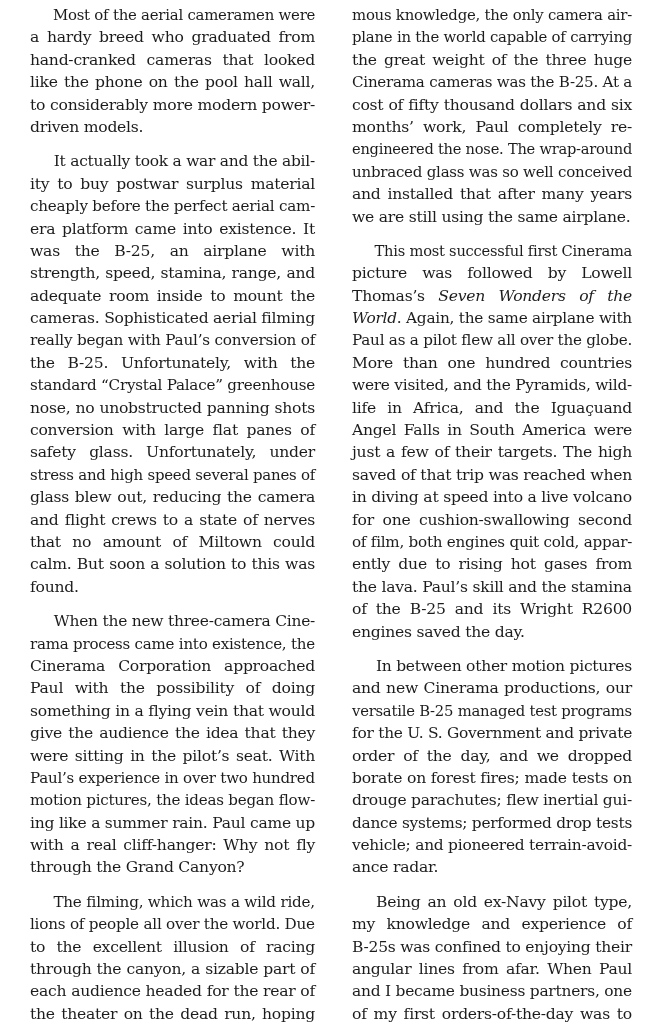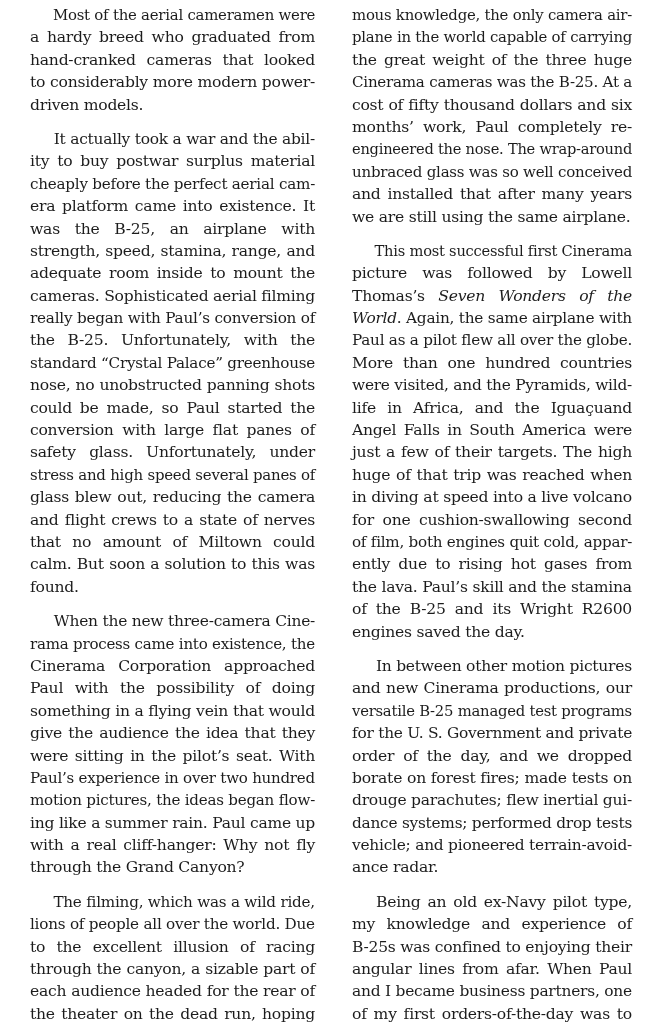--- a/index.html
+++ b/index.html
@@ -27,37 +27,37 @@
 </style>
 </head>
 <body>
 
 <div class="page">
   <div class="col left" id="col-0">
       <div class="para">
         <span class="line indent" style="transform: scaleX(0.956); width: 298.234px; text-align: left; text-align-last: left;">Most of the aerial cameramen were</span>
         <span class="line">a hardy breed who graduated from</span>
         <span class="line">hand-cranked cameras that looked</span>
+        <span class="line">like the phone on the pool hall wall,</span>
         <span class="line">to considerably more modern power-</span>
         <span class="line last">driven models.</span>
       </div>
       <div class="para">
         <span class="line indent" style="transform: scaleX(0.99); width: 287.828px; text-align: left; text-align-last: left;">It actually took a war and the abil-</span>
         <span class="line">ity to buy postwar surplus material</span>
         <span class="line" style="transform: scaleX(0.973); width: 292.969px; text-align: left; text-align-last: left;">cheaply before the perfect aerial cam-</span>
         <span class="line">era platform came into existence. It</span>
         <span class="line">was the B-25, an airplane with</span>
         <span class="line">strength, speed, stamina, range, and</span>
         <span class="line">adequate room inside to mount the</span>
         <span class="line" style="transform: scaleX(0.996); width: 286.031px; text-align: left; text-align-last: left;">cameras. Sophisticated aerial filming</span>
         <span class="line" style="transform: scaleX(0.978); width: 291.547px; text-align: left; text-align-last: left;">really began with Paul’s conversion of</span>
         <span class="line">the B-25. Unfortunately, with the</span>
         <span class="line" style="transform: scaleX(0.973); width: 292.875px; text-align: left; text-align-last: left;">standard “Crystal Palace” greenhouse</span>
         <span class="line">nose, no unobstructed panning shots</span>
-        <span class="line">could be made, so Paul started the</span>
         <span class="line">conversion with large flat panes of</span>
         <span class="line">safety glass. Unfortunately, under</span>
         <span class="line" style="transform: scaleX(0.961); width: 296.719px; text-align: left; text-align-last: left;">stress and high speed several panes of</span>
         <span class="line">glass blew out, reducing the camera</span>
         <span class="line">and flight crews to a state of nerves</span>
         <span class="line">that no amount of Miltown could</span>
         <span class="line">calm. But soon a solution to this was</span>
         <span class="line last">found.</span>
       </div>
       <div class="para">
@@ -100,21 +100,21 @@
         <span class="line indent" style="transform: scaleX(0.94); width: 298.016px; text-align: left; text-align-last: left;">This most successful first Cinerama</span>
         <span class="line">picture was followed by Lowell</span>
         <span class="line">Thomas’s <em>Seven Wonders of the</em></span>
         <span class="line" style="transform: scaleX(0.983); width: 284.828px; text-align: left; text-align-last: left;"><em>World</em>. Again, the same airplane with</span>
         <span class="line" style="transform: scaleX(0.974); width: 287.531px; text-align: left; text-align-last: left;">Paul as a pilot flew all over the globe.</span>
         <span class="line">More than one hundred countries</span>
         <span class="line" style="transform: scaleX(0.985); width: 284.219px; text-align: left; text-align-last: left;">were visited, and the Pyramids, wild-</span>
         <span class="line">life in Africa, and the Iguaçuand</span>
         <span class="line">Angel Falls in South America were</span>
         <span class="line">just a few of their targets. The high</span>
-        <span class="line">huge of that trip was reached when</span>
+        <span class="line">saved of that trip was reached when</span>
         <span class="line">in diving at speed into a live volcano</span>
         <span class="line">for one cushion-swallowing second</span>
         <span class="line" style="transform: scaleX(0.971); width: 288.453px; text-align: left; text-align-last: left;">of film, both engines quit cold, appar-</span>
         <span class="line">ently due to rising hot gases from</span>
         <span class="line" style="transform: scaleX(0.999); width: 280.172px; text-align: left; text-align-last: left;">the lava. Paul’s skill and the stamina</span>
         <span class="line">of the B-25 and its Wright R2600</span>
         <span class="line last">engines saved the day.</span>
       </div>
       <div class="para">
         <span class="line indent" style="transform: scaleX(0.995); width: 281.297px; text-align: left; text-align-last: left;">In between other motion pictures</span>

